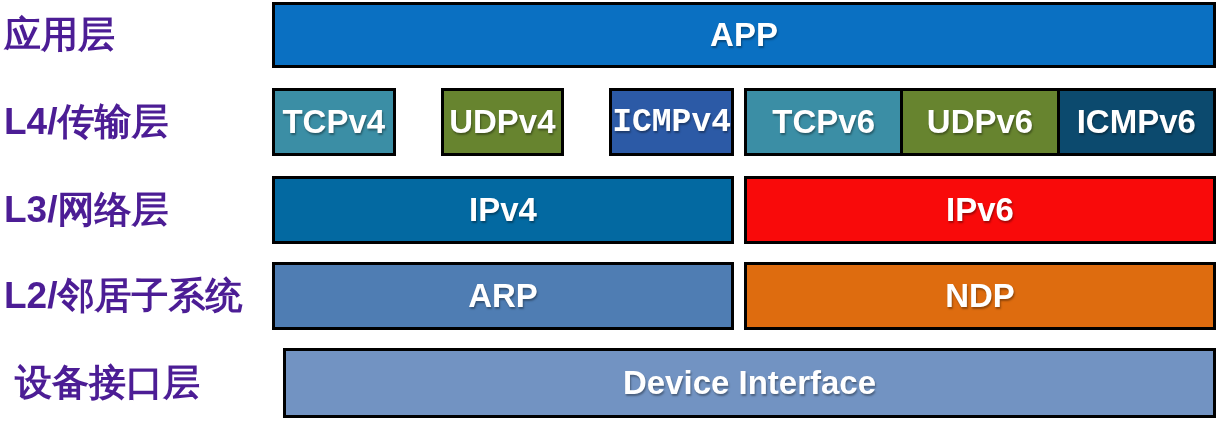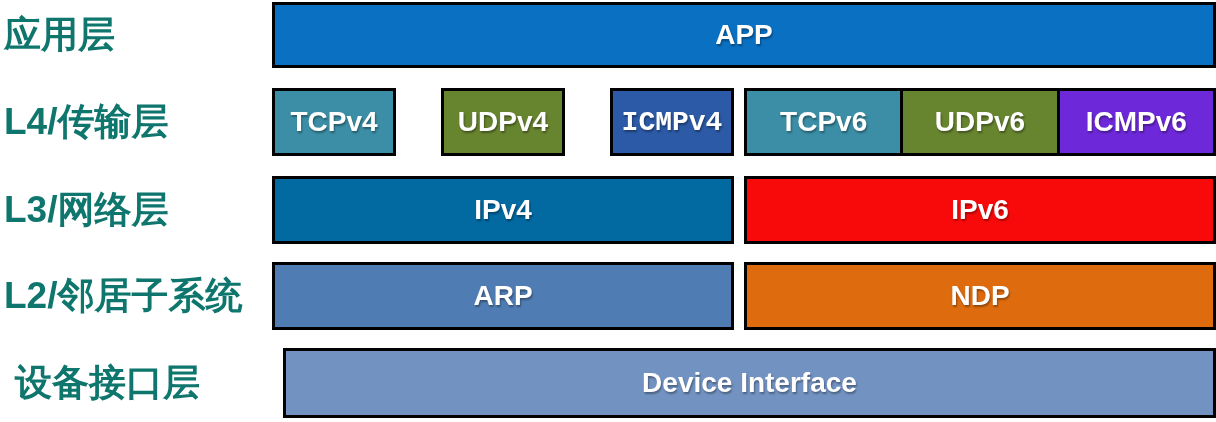--- a/index.html
+++ b/index.html
@@ -13,30 +13,30 @@
   .row{position:absolute;left:0;right:0;display:flex;align-items:stretch;}
   .row-1{top:2px;height:66px;}
   .row-2{top:88px;height:68px;}
   .row-3{top:176px;height:68px;justify-content:center;}
   .row-4{top:262px;height:68px;}
   .row-5{top:348px;height:70px;margin-left:11px;}
   .label{
     width:272px;flex:0 0 272px;
     display:flex;align-items:center;
     padding-left:4px;box-sizing:border-box;
-    color:#0f766e;
+    color:#4c1d95;
     font-size:37px;font-weight:bold;
     letter-spacing:0px;
     white-space:nowrap;
   }
   .boxes{flex:1;display:flex;align-items:stretch;}
   .box{
     display:flex;align-items:center;justify-content:center;
     border:3px solid #000;box-sizing:border-box;
-    color:#fff;font-size:28px;font-weight:bold;
+    color:#fff;font-size:33px;font-weight:bold;
     text-shadow:1px 2px 2px rgba(0,0,0,0.35);
     white-space:nowrap;
   }
   .full{flex:1;}
   .half-left{flex:0 0 462px;}
   .half-right{flex:1;}
   .vgap{flex:0 0 10px;}
   .group{display:flex;align-items:stretch;}
   .group-left{flex:0 0 462px;gap:48px;}
   .group-right{flex:1;text-align:right;}
@@ -60,21 +60,21 @@
     <div class="boxes">
       <div class="group group-left">
         <div class="box" style="background-color: rgb(59, 142, 165);">TCPv4</div>
         <div class="box" style="background-color: rgb(103, 132, 47);">UDPv4</div>
         <div class="box" style="background-color: rgb(44, 90, 166); font-family: Liberation Mono, monospace;">ICMPv4</div>
       </div>
       <div class="vgap"></div>
       <div class="group group-right">
         <div class="box" style="background-color: rgb(59, 142, 165);">TCPv6</div>
         <div class="box" style="background-color: rgb(103, 132, 47);">UDPv6</div>
-        <div class="box" style="background-color: #6d28d9;">ICMPv6</div>
+        <div class="box" style="background-color: #0c4a6e;">ICMPv6</div>
       </div>
     </div>
   </div>
 
   <div class="row row-3">
     <div class="label">L3/网络层</div>
     <div class="boxes">
       <div class="box half-left" style="background-color: #0369a1;">IPv4</div>
       <div class="vgap"></div>
       <div class="box half-right" style="background-color: rgb(249, 10, 10);">IPv6</div>

